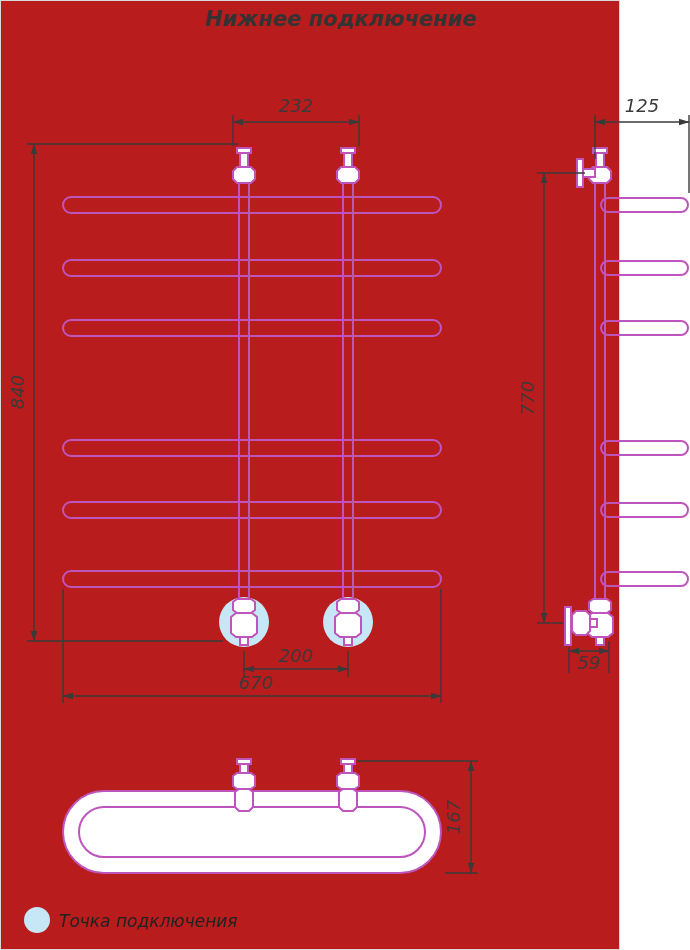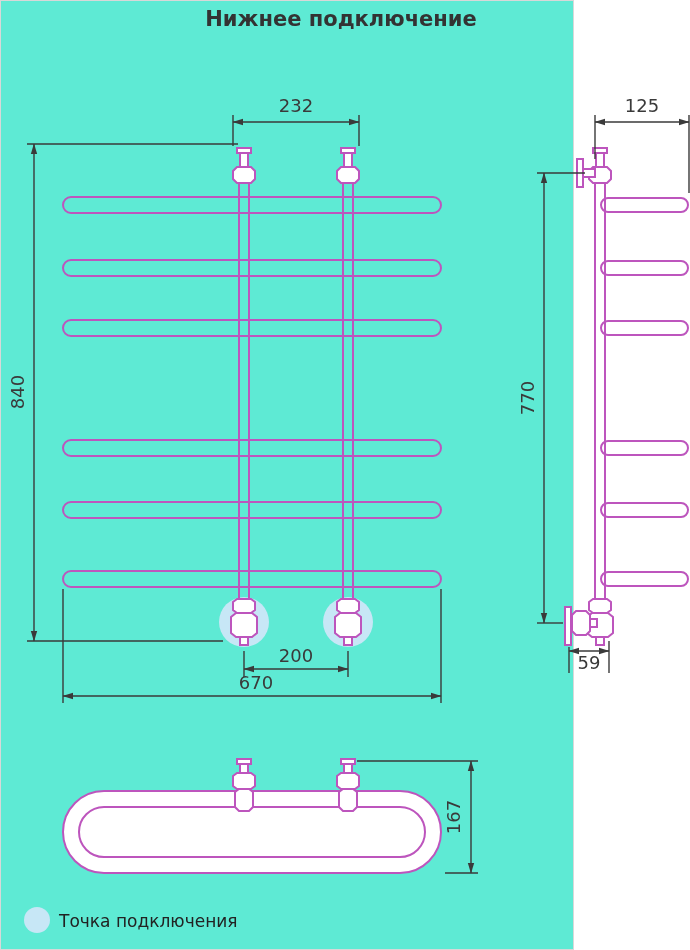--- a/index.html
+++ b/index.html
@@ -2,23 +2,23 @@
 <html style="--pipe: #bd55bd; --dimension: #3a3a3a; --connection-point: #c7e7f6;"><head>
 <meta charset="utf-8">
 <style>
   :root{
     --pipe:#bd55bd;
     --dimension:#3a3a3a;
     --connection-point:#c7e7f6;
   }
   html,body{margin:0;padding:0;background:#ffffff;}
   .page{
-    width:574px;height:950px;position:relative;background:#5eead4;
+    width:620px;height:950px;position:relative;background:#b91c1c;
     font-family:"DejaVu Sans",sans-serif;
-    border:1px solid #d8d8d8;box-sizing:border-box;
+    border:1px solid #d8d8d8;box-sizing:border-box;font-style:italic;
   }
   svg{display:block}
   .pipe{stroke:var(--pipe);stroke-width:2;fill:none}
   .pipe-fill{stroke:var(--pipe);stroke-width:2;fill:#ffffff}
   .dim{stroke:var(--dimension);stroke-width:1.4;fill:none}
   .arrow-fill{fill:var(--dimension);stroke:none}
   .dim-text{fill:var(--dimension);font-size:18px;font-family:"DejaVu Sans",sans-serif;}
   .title-text{fill:#333333;font-size:21px;font-weight:bold;font-family:"DejaVu Sans",sans-serif;}
   .legend-text{fill:#222222;font-size:17px;font-family:"DejaVu Sans",sans-serif;}
   .conn-dot{fill:var(--connection-point);stroke:none}

